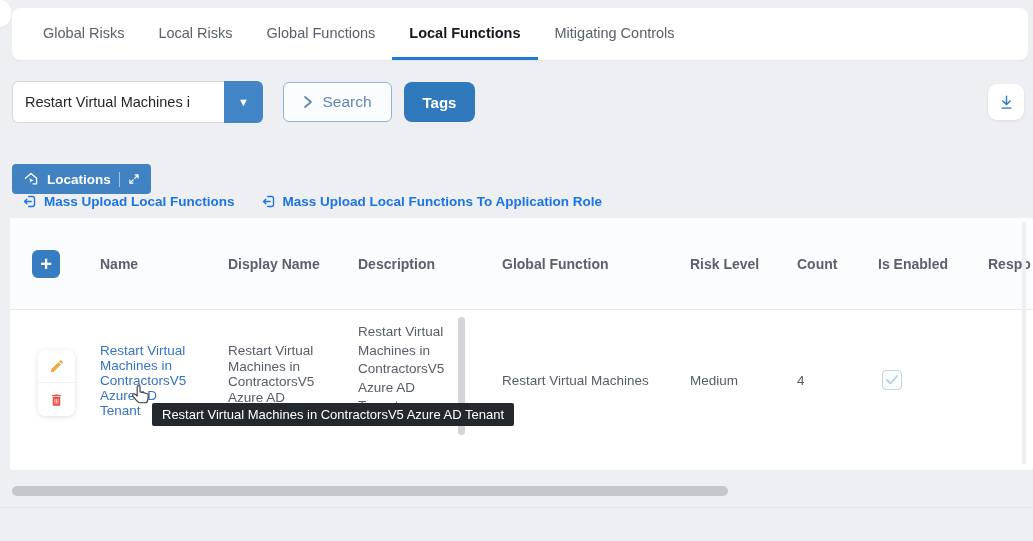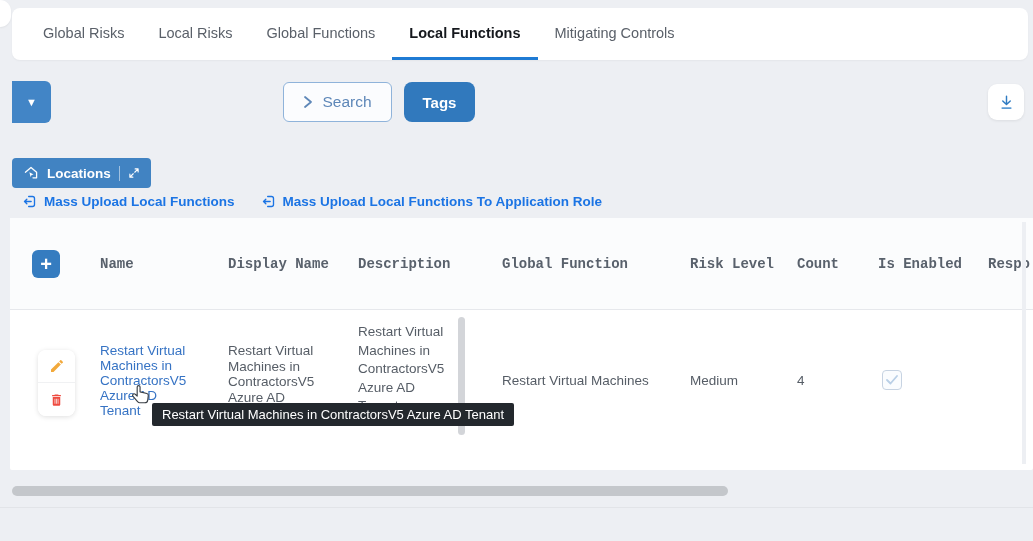--- a/index.html
+++ b/index.html
@@ -32,34 +32,34 @@
   .search-btn{ position:absolute; left:283px; top:82px; width:109px; height:40px;
     background:#fbfcfe; border:1px solid #8fb3da; border-radius:6px; color:#5e87b8;
     font-size:15.5px; display:flex; align-items:center; justify-content:center; gap:9px; cursor:pointer; }
   .tags-btn{ position:absolute; left:404px; top:82px; width:71px; height:40px;
     background:#3179bd; border:none; border-radius:8px; color:#fff; font-size:15px;
     font-weight:700; cursor:pointer; }
   .download-btn{ position:absolute; left:988px; top:84px; width:36px; height:36px;
     background:#fff; border:none; border-radius:9px; box-shadow:0 1px 3px rgba(0,0,0,.08);
     display:flex; align-items:center; justify-content:center; cursor:pointer; }
   
-  .locations-btn{ position:absolute; left:12px; top:158px; height:30px; padding:0 11px;
+  .locations-btn{ position:absolute; left:12px; top:164px; height:30px; padding:0 11px;
     background:#4183c2; border:none; border-radius:4px; color:#fff; font-size:13.5px;
     font-weight:700; display:flex; align-items:center; gap:8px; cursor:pointer; }
   .locations-btn .divider{ width:1px; height:15px; background:rgba(255,255,255,.5); }
   .links-row{ position:absolute; left:22px; top:194px; display:flex; gap:26px; }
   .upload-link{ display:flex; align-items:center; gap:7px; color:#1b74e4;
     font-size:13.5px; font-weight:600; cursor:pointer; text-decoration:none;justify-content:space-between; }
   
   .table-card{ position:absolute; left:10px; top:218px; width:1023px; height:252px;
     background:#fff; border-radius:2px; }
   .grid{ display:grid; grid-template-columns:80px 128px 130px 144px 188px 107px 81px 110px minmax(0,1fr); }
   .grid > div{ padding-left:10px; overflow:hidden; }
   .thead{ height:92px; align-items:center; background:#fbfcfd; border-bottom:1px solid #e6e8ec; }
-  .thead .col{ font-size:14px; font-weight:700; color:#59616c; white-space:nowrap;font-family:Liberation Mono, monospace; }
+  .thead .col{ font-size:14px; font-weight:700; color:#59616c; white-space:nowrap; }
   .add-btn{ width:28px; height:28px; margin-left:12px; background:#357cc0; border:none;
     border-radius:6px; color:#fff; font-size:20px; font-weight:700; line-height:26px; cursor:pointer; }
   .trow{ height:140px; position:relative; }
   .action-group{ margin:40px 0 0 18px; width:37px; background:#fff; border-radius:8px;
     box-shadow:0 1px 5px rgba(0,0,0,.13); overflow:hidden; }
   .action-btn{ width:37px; height:33px; background:#fff; border:none; display:flex;
     align-items:center; justify-content:center; cursor:pointer; }
   .action-btn:first-child{ border-bottom:1px solid #f0f1f3; }
   .cell-text{ font-size:13.5px; line-height:15.5px; color:#565d66; }
   .name-link{ display:block; margin-top:33px; width:88px; font-size:13.5px; line-height:15px;
@@ -94,20 +94,21 @@
 
 <div class="tab-card">
   <div class="tab">Global Risks</div>
   <div class="tab">Local Risks</div>
   <div class="tab">Global Functions</div>
   <div class="tab active">Local Functions</div>
   <div class="tab">Mitigating Controls</div>
 </div>
 
 <div class="search-group">
+  <input class="search-input" type="text" value="Restart Virtual Machines i" style="">
   <button class="dropdown-btn">
     <span>▼</span>
   </button>
 </div>
 
 <button class="search-btn">
   <svg width="10" height="14" viewBox="0 0 10 14">
     <path d="M2 2l6 5-6 5" fill="none" stroke="#5e87b8" stroke-width="1.8" stroke-linecap="round" stroke-linejoin="round"></path>
   </svg>
   <span>Search</span>

